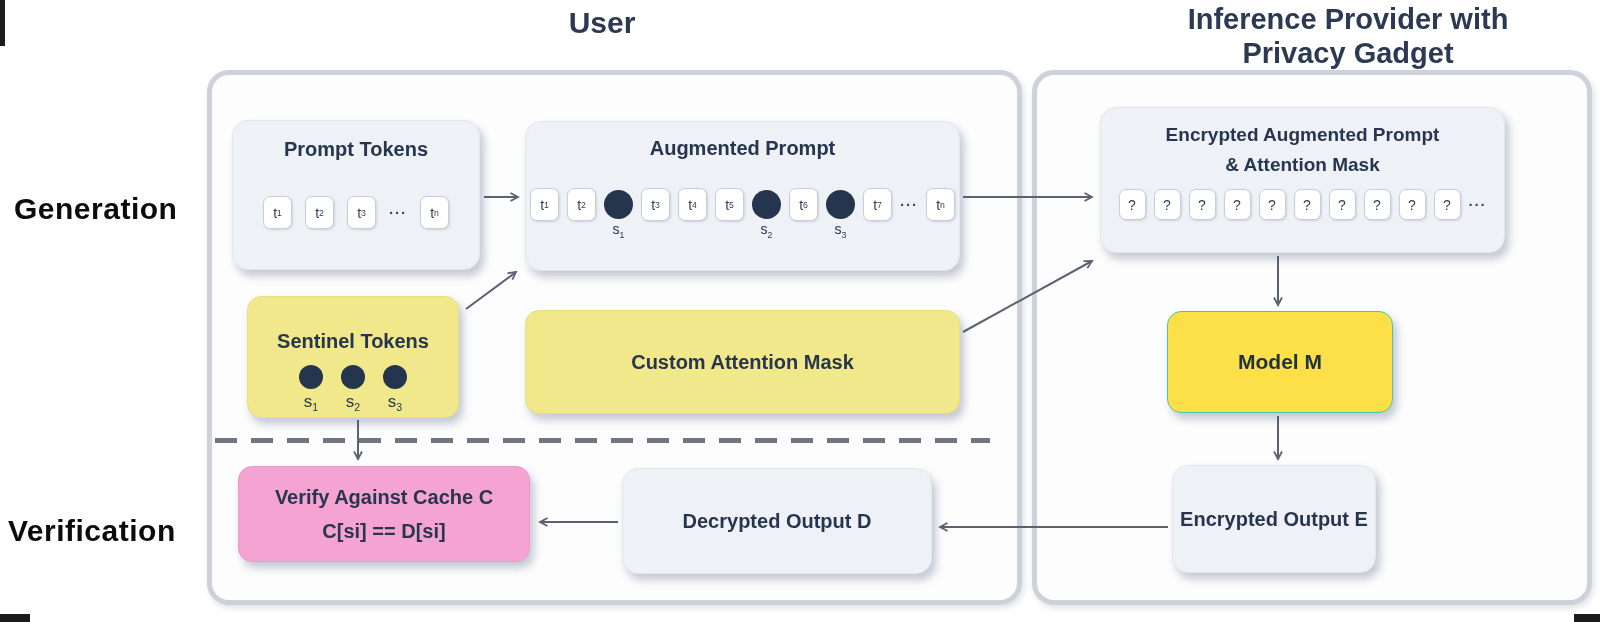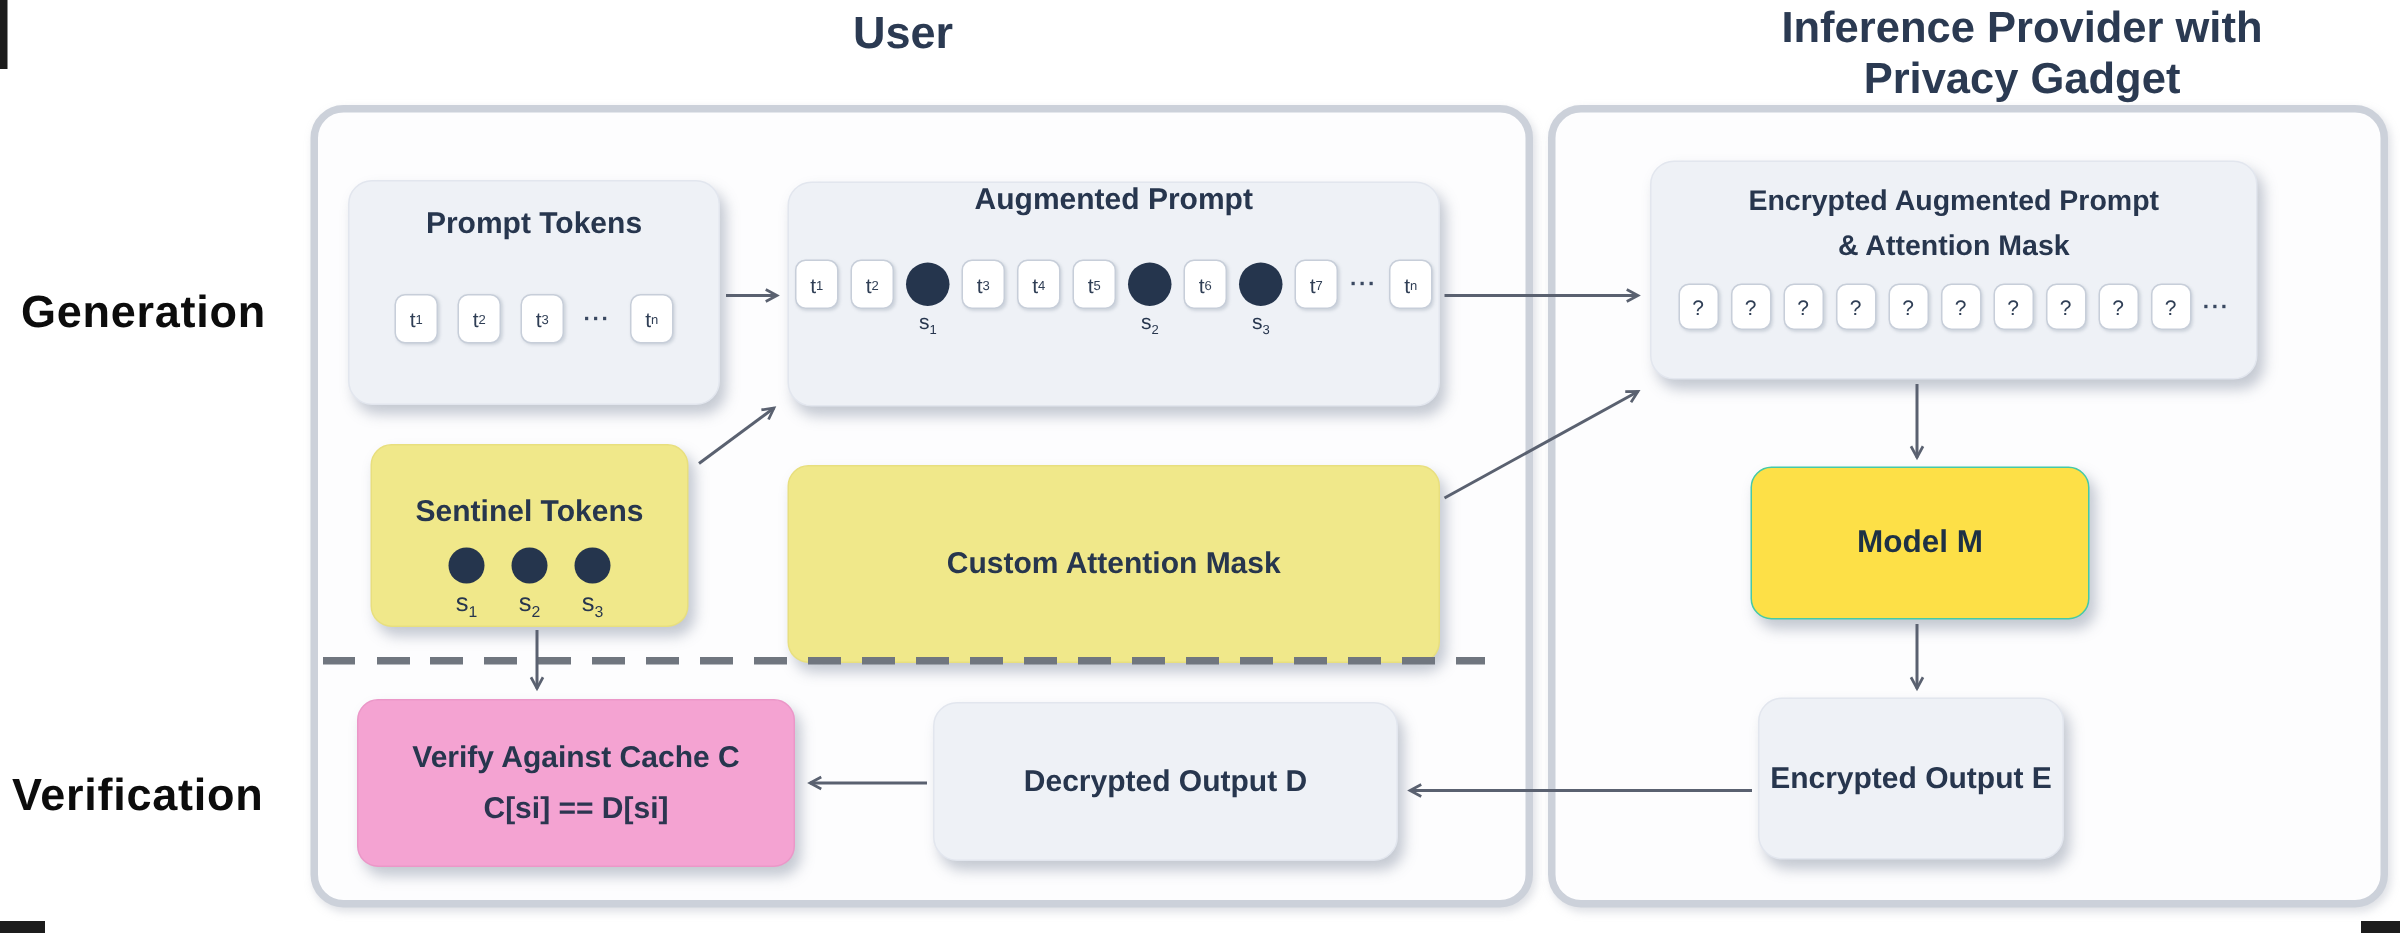--- a/index.html
+++ b/index.html
@@ -26,30 +26,30 @@
 
   .box{position:absolute;border-radius:16px;box-shadow:4px 6px 9px rgba(125,135,155,.45);box-sizing:border-box;}
   .light{background:#eef1f6;border:1px solid #e2e6ee;}
   .yellow{background:#f0e88a;border:1px solid #e8df7e;border-radius:14px;}
   .pink{background:#f4a3d2;border:1px solid #eb97c8;border-radius:14px;}
   .teal{background:#fde047;border:1px solid #45c9a7;border-radius:14px;}
 
   .prompt-box{left:232px;top:120px;width:248px;height:150px;}
   .aug-box{left:525px;top:121px;width:435px;height:150px;}
   .sentinel-box{left:247px;top:296px;width:212px;height:122px;}
-  .mask-box{left:525px;top:310px;width:435px;height:132px;display:flex;align-items:center;justify-content:center;}
-  .verify-box{left:238px;top:466px;width:292px;height:112px;display:flex;flex-direction:column;align-items:center;justify-content:center;gap:11px;}
+  .mask-box{left:525px;top:310px;width:435px;height:104px;display:flex;align-items:center;justify-content:center;}
+  .verify-box{left:238px;top:466px;width:292px;height:96px;display:flex;flex-direction:column;align-items:center;justify-content:center;gap:11px;}
   .decrypted-box{left:622px;top:468px;width:310px;height:106px;display:flex;align-items:center;justify-content:center;}
   .encprompt-box{left:1100px;top:107px;width:405px;height:146px;}
   .model-box{left:1167px;top:311px;width:226px;height:102px;display:flex;align-items:center;justify-content:center;}
   .encout-box{left:1172px;top:465px;width:204px;height:108px;display:flex;align-items:center;justify-content:center;}
 
   .box-title{font-weight:bold;font-size:20px;color:#27364e;text-align:center;}
   .prompt-box .box-title{margin-top:17px;}
-  .aug-box .box-title{}
+  .aug-box .box-title{margin-top:15px;}
   .sentinel-box .box-title{margin-top:33px;font-size:20px;}
   .enc-title{font-weight:bold;font-size:19px;color:#27364e;text-align:center;line-height:30px;margin-top:12px;}
   .caption{font-weight:bold;font-size:15px;color:#27364e;text-align:center;margin-top:11px;}
   .formula{font-weight:bold;font-size:20px;color:#2c3550;text-align:left;}
 
   .token-row{display:flex;justify-content:center;align-items:center;}
   .prompt-row{gap:13px;margin-top:35px;}
   .aug-row{gap:8px;margin-top:28px;}
   .enc-row{gap:8px;margin-top:9px;}
   .sentinel-row{gap:18px;margin-top:12px;}

